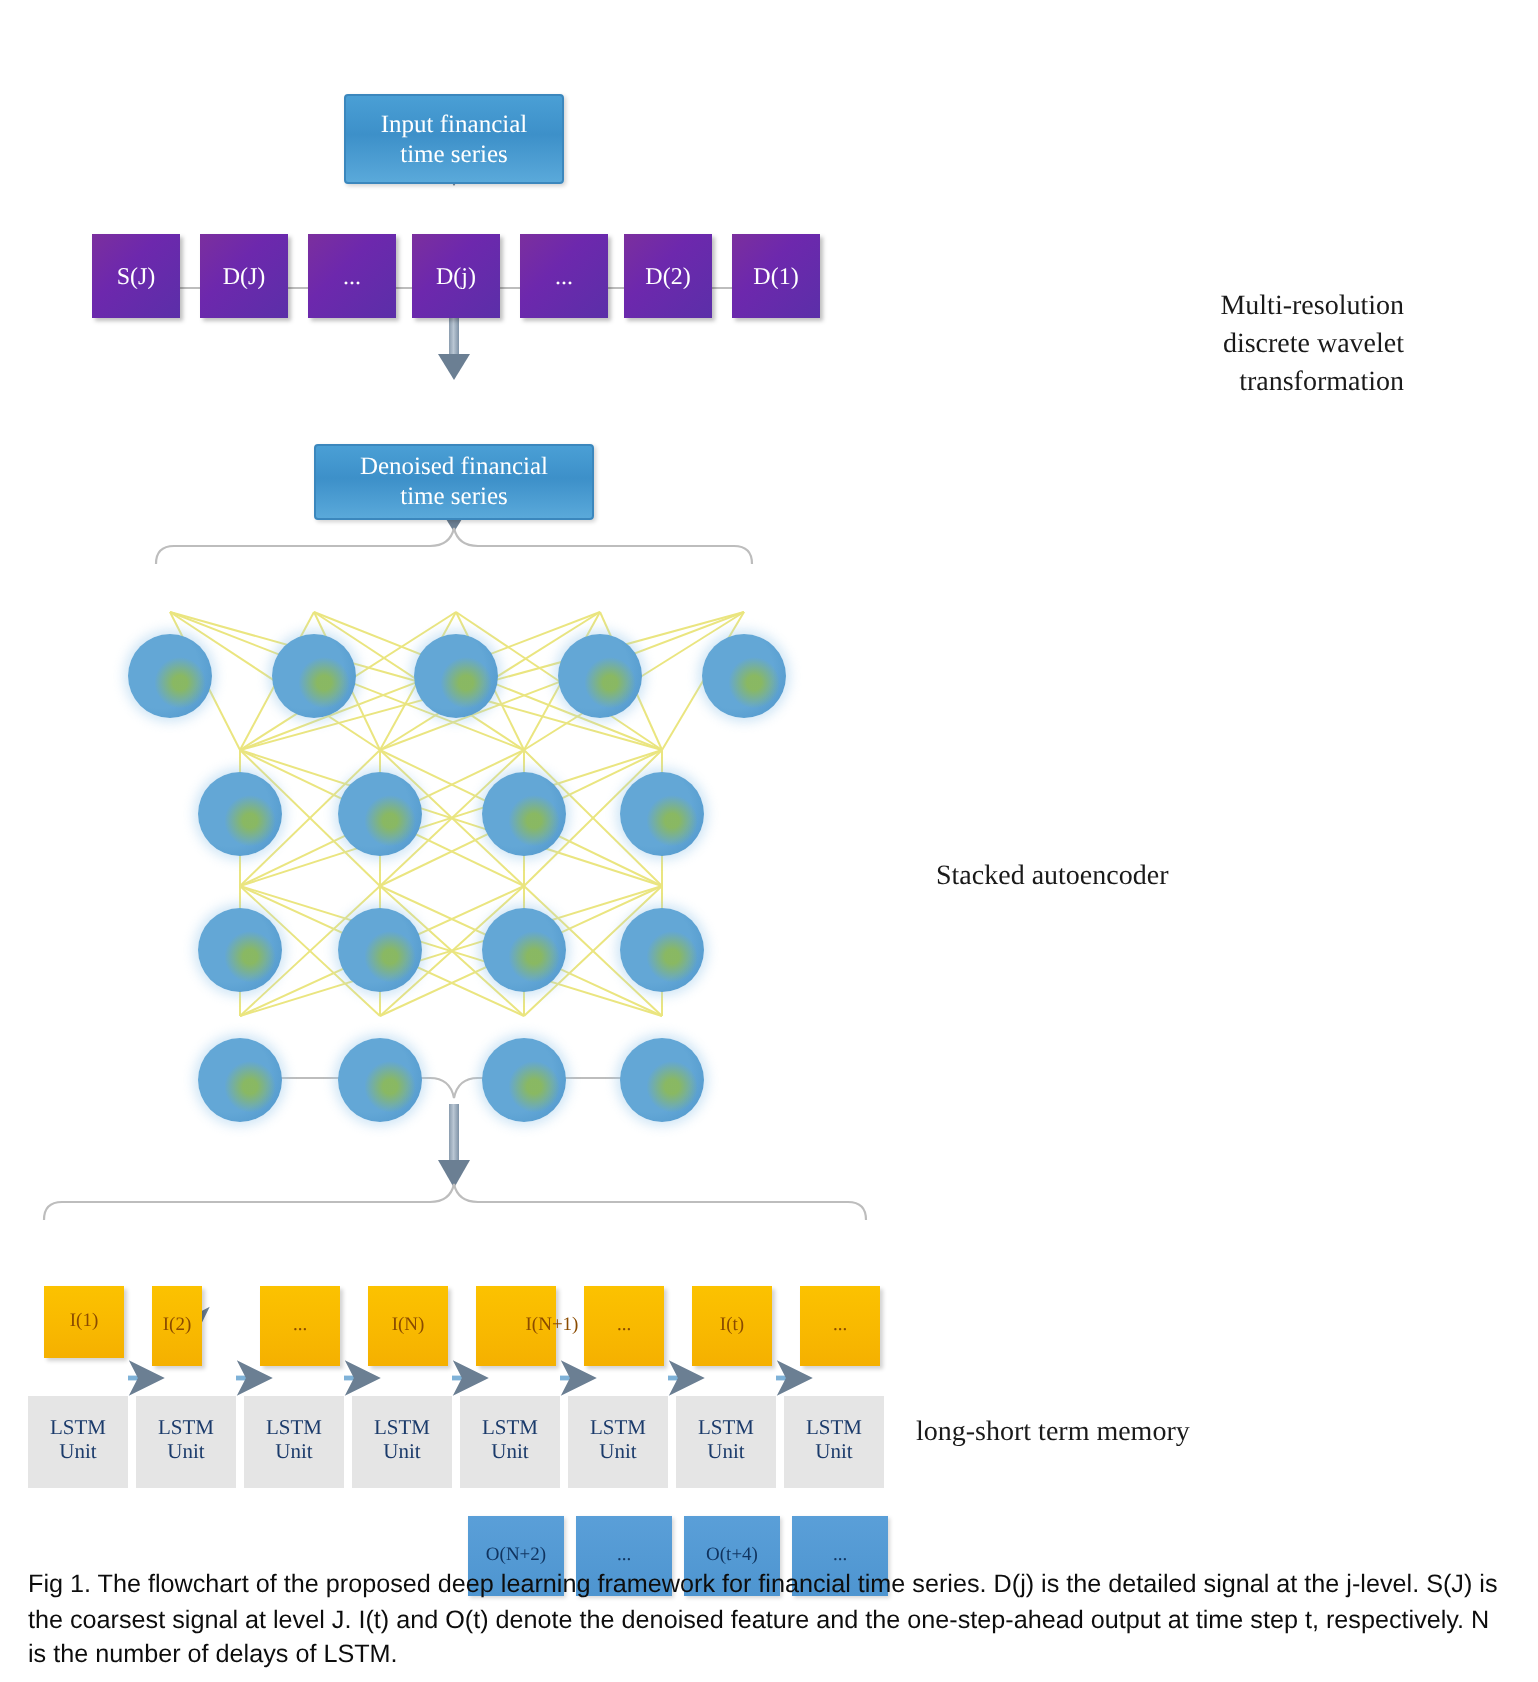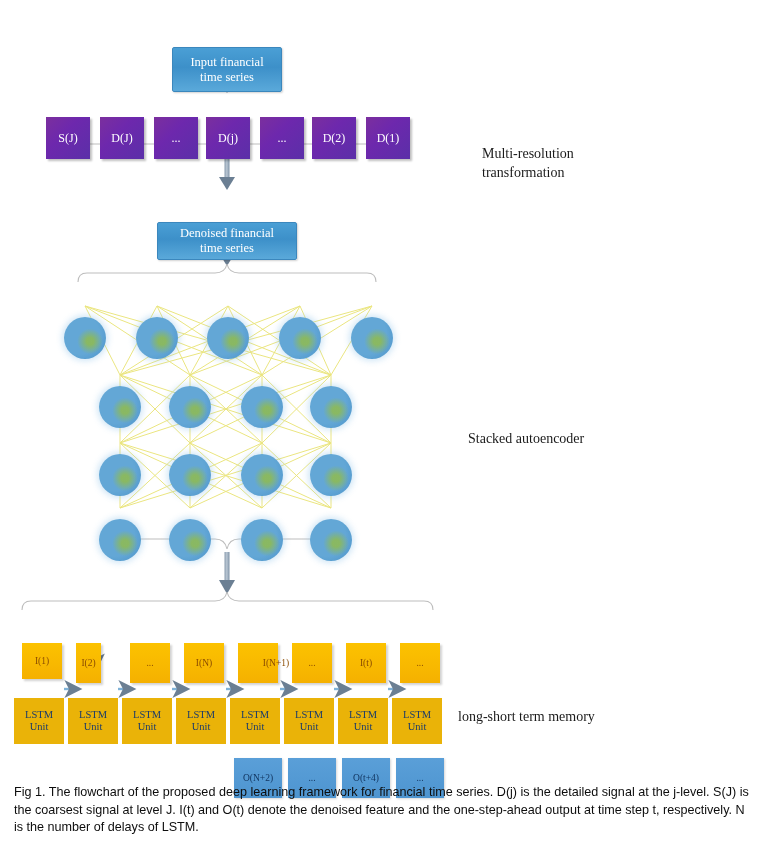--- a/index.html
+++ b/index.html
@@ -43,21 +43,21 @@
     background:linear-gradient(180deg,#fcc200 0%,#f8b800 60%,#f5b000 100%);
     color:#8a4b00;
     font-family:"Liberation Serif", serif;
     font-size:9.5px;
     display:flex;align-items:center;justify-content:center;
     box-shadow:1.5px 1.5px 2px rgba(0,0,0,.18);
   }
 
   
   .lstmbox{
-    background:#eab308;
+    background:#e5e5e5;
     color:#1b3b6b;
     font-family:"Liberation Serif", serif;
     font-size:10.5px;
     line-height:12.5px;
     text-align:center;
     display:flex;align-items:center;justify-content:center;
   }
 
   
   .outbox{
@@ -68,21 +68,21 @@
     display:flex;align-items:center;justify-content:center;
     box-shadow:1px 1px 2px rgba(0,0,0,.16);
   }
 
   
   .sidelabel{
     font-family:"Liberation Serif", serif;
     font-size:14px;
     line-height:19px;
     color:#1a1a1a;
-    text-align:left;
+    text-align:right;
   }
   .sidelabel.left{text-align:left;}
 
   
   .node{
     border-radius:50%;
     background:
       radial-gradient(circle at 62% 58%, rgba(150,190,60,.75) 0 10%, rgba(120,170,80,0) 36%),
       radial-gradient(circle at 38% 42%, #63a7d6 0 55%, #4a92c9 100%);
     box-shadow:0 0 6px 2px rgba(150,200,235,.45);
@@ -363,20 +363,21 @@
     </div>
   <div class="abs outbox" style="left:342px;top:726px;width:48px;height:40px;">
       <span>O(t+4)</span>
     </div>
   <div class="abs outbox" style="left:396px;top:726px;width:48px;height:40px;">
       <span>...</span>
     </div>
 
   <div class="abs sidelabel" style="left:482px;top:112px;width:220px;">
     <div>Multi-resolution</div>
+    <div>discrete wavelet</div>
     <div>transformation</div>
   </div>
 
   <div class="abs sidelabel left" style="left:468px;top:397px;width:250px;">
     <div>Stacked autoencoder</div>
   </div>
 
   <div class="abs sidelabel left" style="left:458px;top:675px;width:260px;">
     <div>long-short term memory</div>
   </div>

